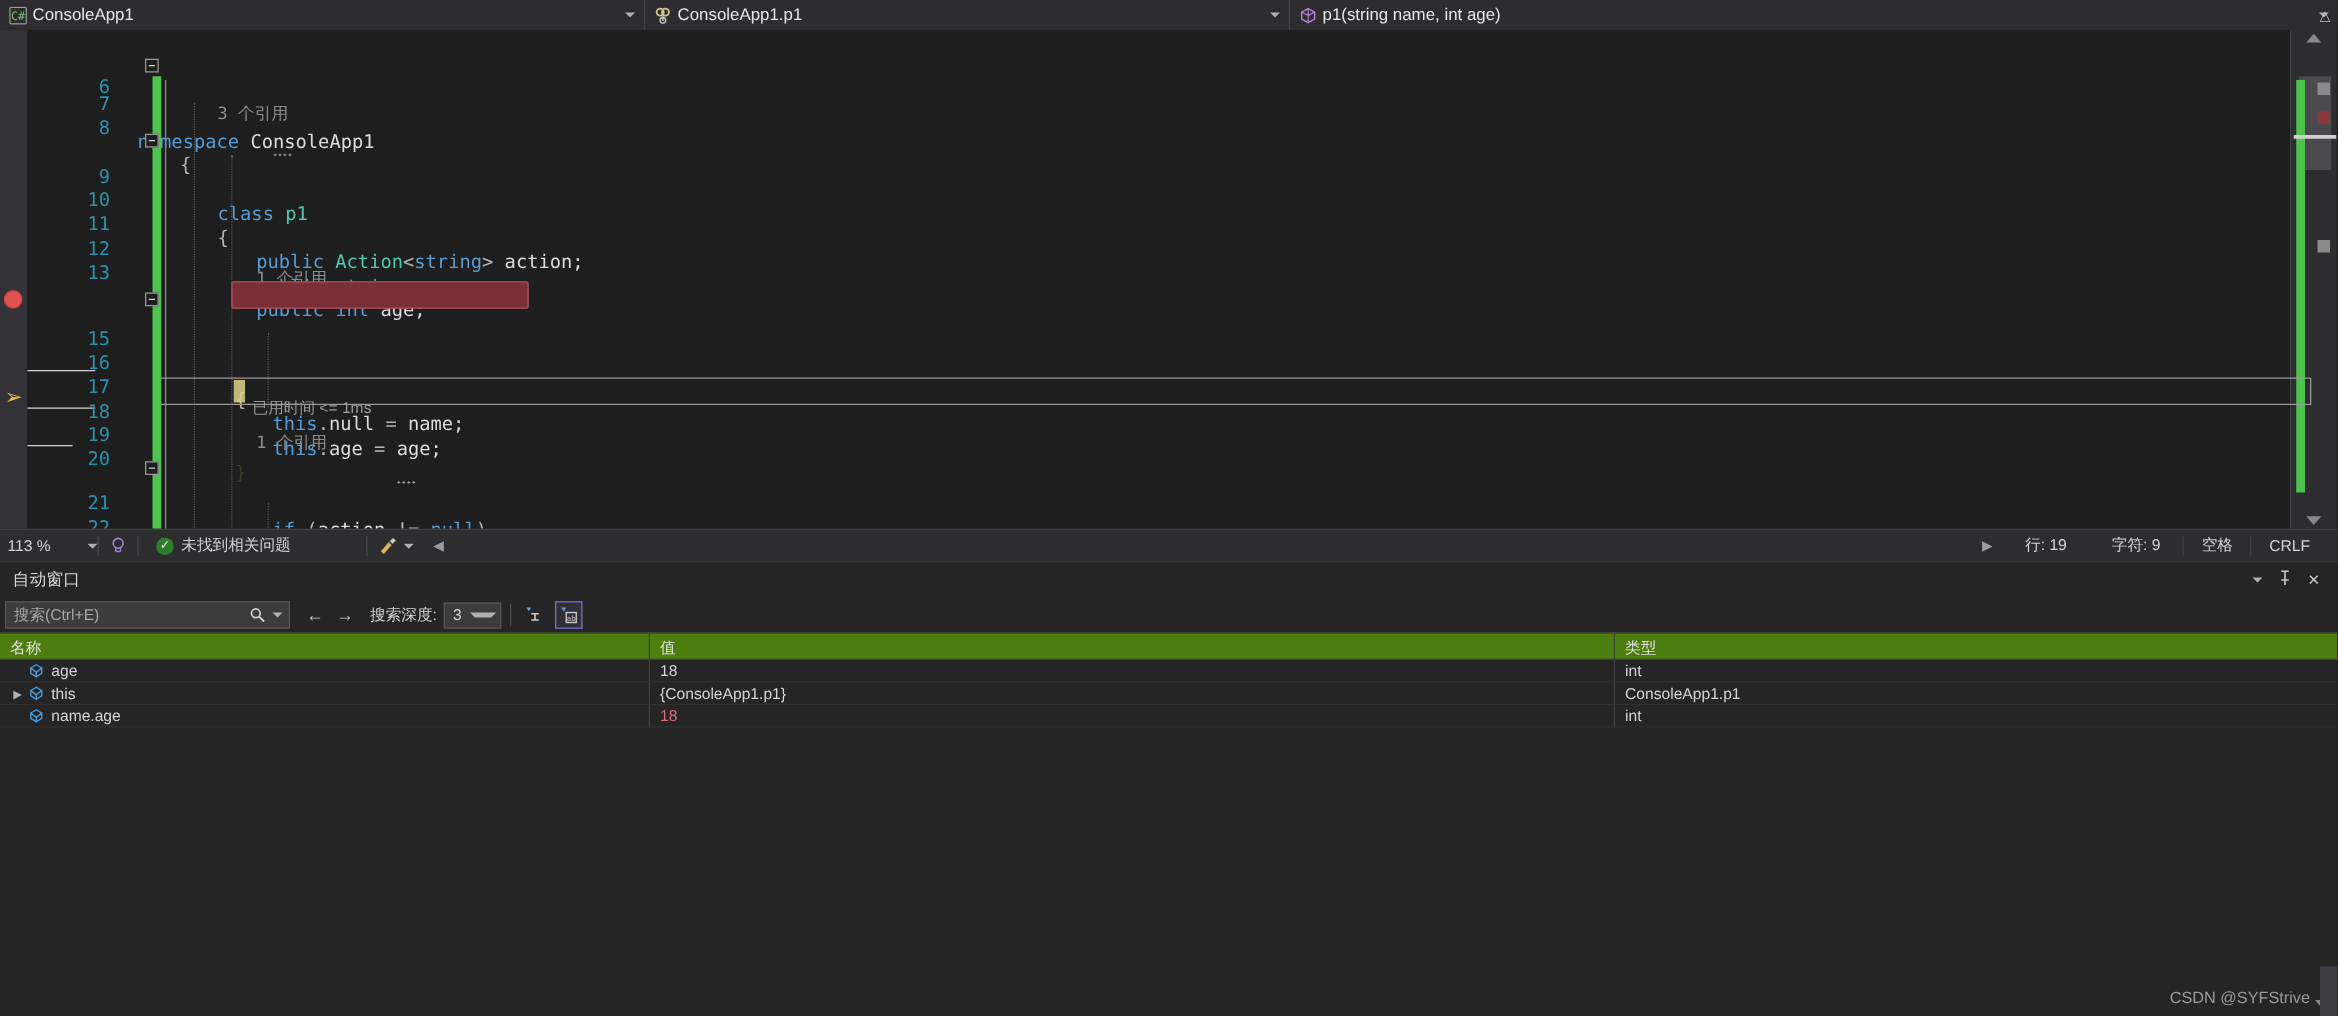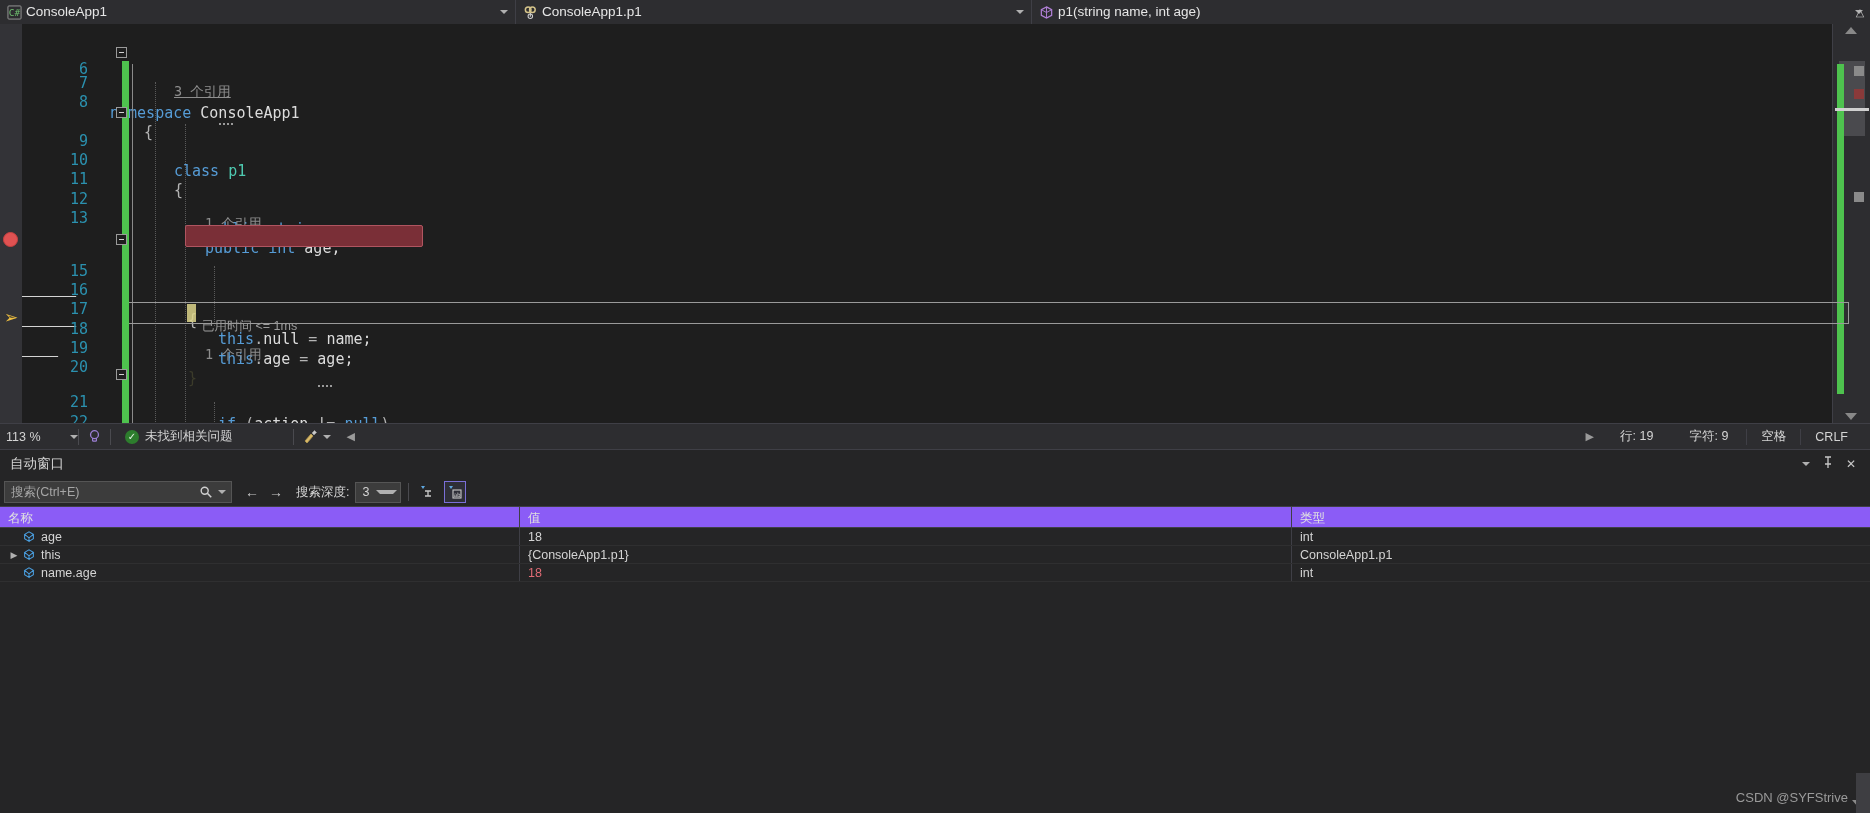--- a/index.html
+++ b/index.html
@@ -204,21 +204,21 @@
     font-size: 12.5px; color: #d4d4d4;
   }
   .depth-combo span { flex: 1; }
   .tb-sep { width: 1px; height: 18px; background: #4a4a4f; margin: 0 7px; }
   .tb-icon-btn { width: 22px; height: 22px; display: flex; align-items: center;
     justify-content: center; }
   .tb-icon-btn.active { border: 1px solid #7a6fd8; background: #2f2f38; }
 
   
   .vtable { width: 1870px; font-size: 12.5px; }
-  .vt-head { display: flex; height: 22px; background: #8b5cf6;
+  .vt-head { display: flex; height: 22px; background: #4d7c0f;
     border-top: 1px solid #3f3f46; border-bottom: 1px solid #3f3f46; }
   .vt-head div { padding: 3px 0 0 8px; color: #e0e0e0;
     border-right: 1px solid #3f3f46; height: 22px; }
   .vt-row { display: flex; height: 18px; align-items: stretch;
     border-bottom: 1px solid #2f2f30; }
   .vt-row > div { border-right: 1px solid #3f3f46; padding-left: 8px;
     display: flex; align-items: center; }
   .col-name { width: 520px; }
   .col-val  { width: 772px; }
   .col-type { flex: 1; border-right: none !important; }
@@ -320,36 +320,37 @@
       <span class="lnum">7</span>
       <span class="code-txt"><span class="kw">namespace</span> <span class="pln">ConsoleApp1</span></span>
     </div>
 
     <div class="line" style="position:absolute; top:33px; left:0; width:100%;">
       <span class="lnum">8</span>
       <span class="code-txt" style="left:122px;"><span class="op">{</span></span>
     </div>
 
     <div style="position:absolute; top:52px; left:0; width:100%; height:30px; line-height:30px;">
-      <span class="code-txt codelens" style="left:152px;text-decoration:underline;">3 个引用</span>
+      <span class="code-txt codelens" style="left:152px;">3 个引用</span>
     </div>
 
     <div class="line" style="position:absolute; top:72px; left:0; width:100%;">
       <span class="lnum">9</span>
       <span class="code-txt" style="left:152px;"><span class="kw">class</span> <span class="typ">p1</span></span>
     </div>
     <div class="squiggle" style="left:196px; top:98px; width:16px;"></div>
 
     <div class="line" style="position:absolute; top:91px; left:0; width:100%;">
       <span class="lnum">10</span>
       <span class="code-txt" style="left:152px;"><span class="op">{</span></span>
     </div>
 
     <div class="line" style="position:absolute; top:110px; left:0; width:100%;">
       <span class="lnum">11</span>
+      <span class="code-txt" style="left:183px;"><span class="kw">public</span> <span class="typ">Action</span><span class="op">&lt;</span><span class="kw">string</span><span class="op">&gt;</span> <span class="pln">action;</span></span>
     </div>
 
     <div class="line" style="position:absolute; top:130px; left:0; width:100%;">
       <span class="lnum">12</span>
       <span class="code-txt" style="left:183px;"><span class="kw">public</span> <span class="kw">string</span> <span class="pln">name;</span></span>
     </div>
 
     <div class="line" style="position:absolute; top:149px; left:0; width:100%;">
       <span class="lnum">13</span>
       <span class="code-txt" style="left:183px;"><span class="kw">public</span> <span class="kw">int</span> <span class="pln">age;</span></span>

